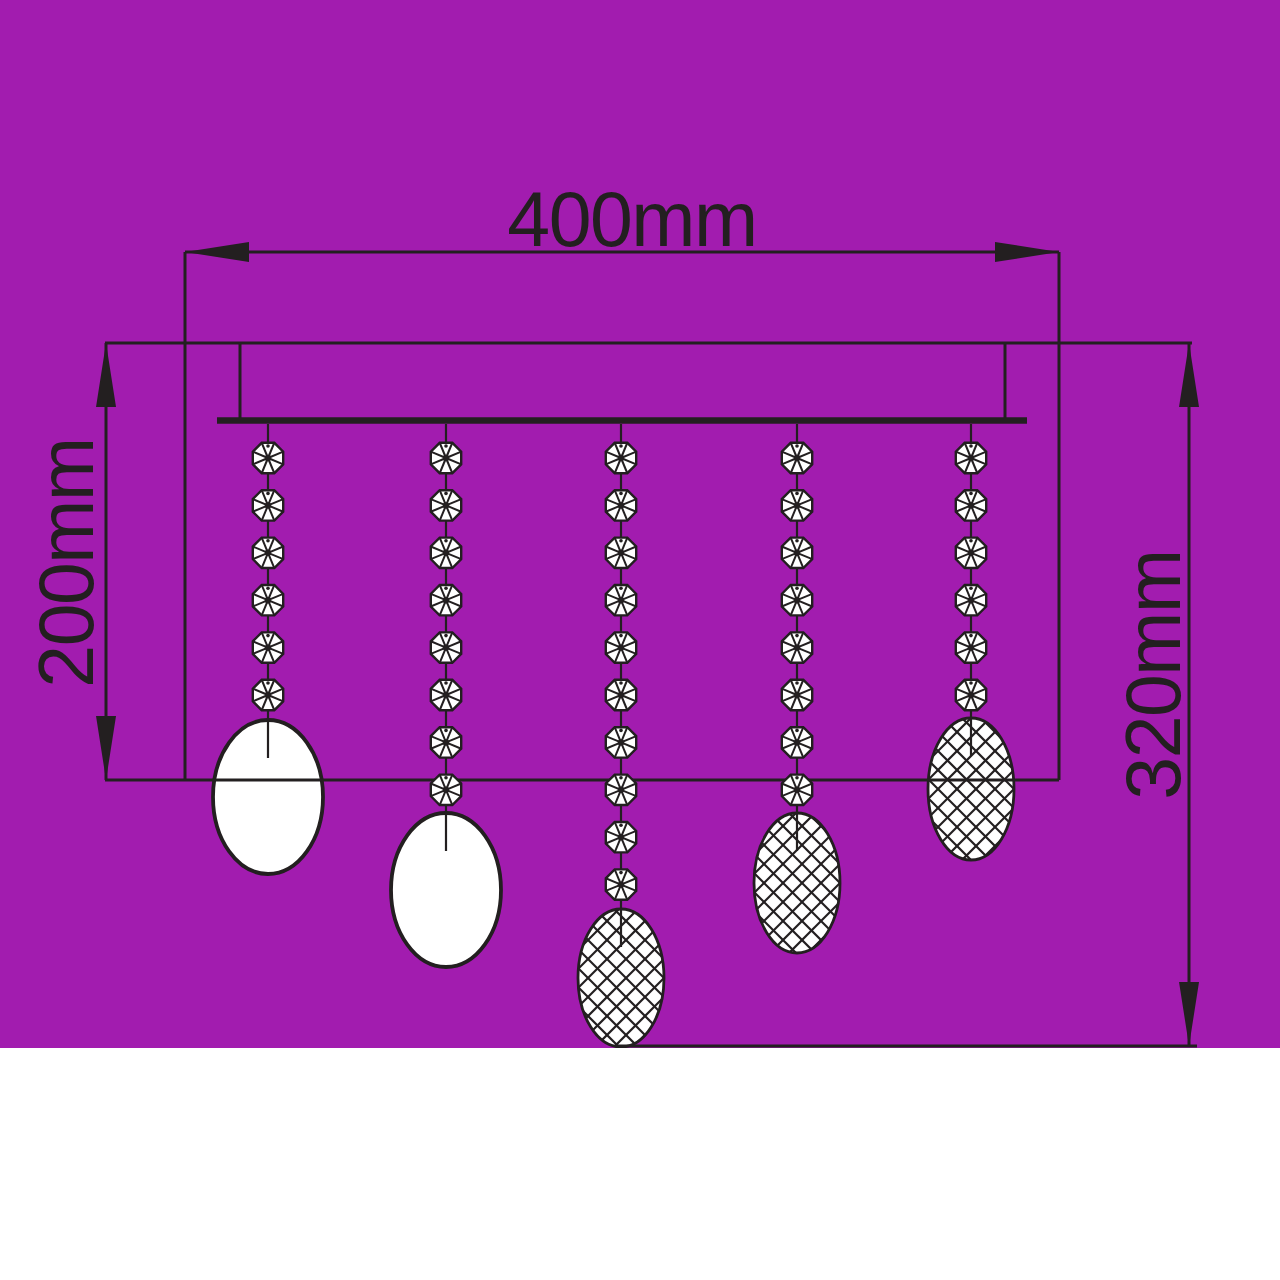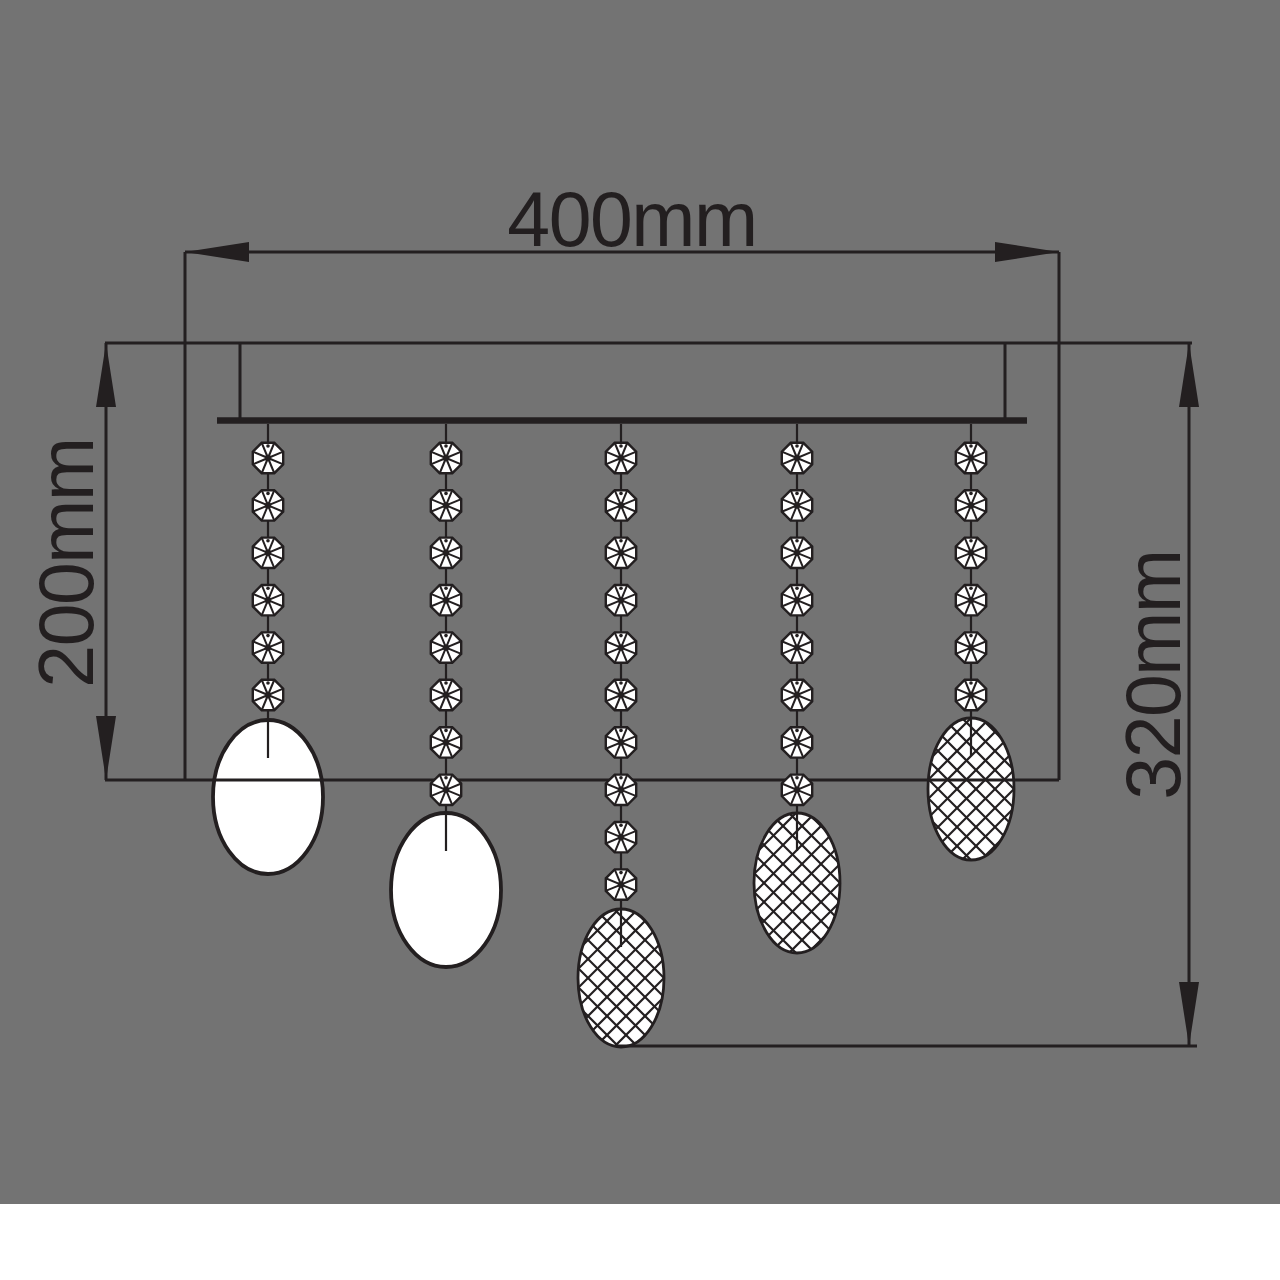--- a/index.html
+++ b/index.html
@@ -1,19 +1,19 @@
 <!DOCTYPE html>
 <html><head>
 <meta charset="utf-8">
 <style>
   html, body { margin: 0; padding: 0; background: #ffffff; }
   .stage {
-    width: 1280px; height: 1204px;
+    width: 1280px; height: 1048px;
     position: relative;
-    background: #737373;
+    background: #a21caf;
     overflow: hidden;
   }
   svg { display: block; }
   .dim-label {
     font-family: "Liberation Sans", sans-serif;
     font-size: 77px;
     letter-spacing: -1.5px;
     fill: #231f20;
   }
 </style>

